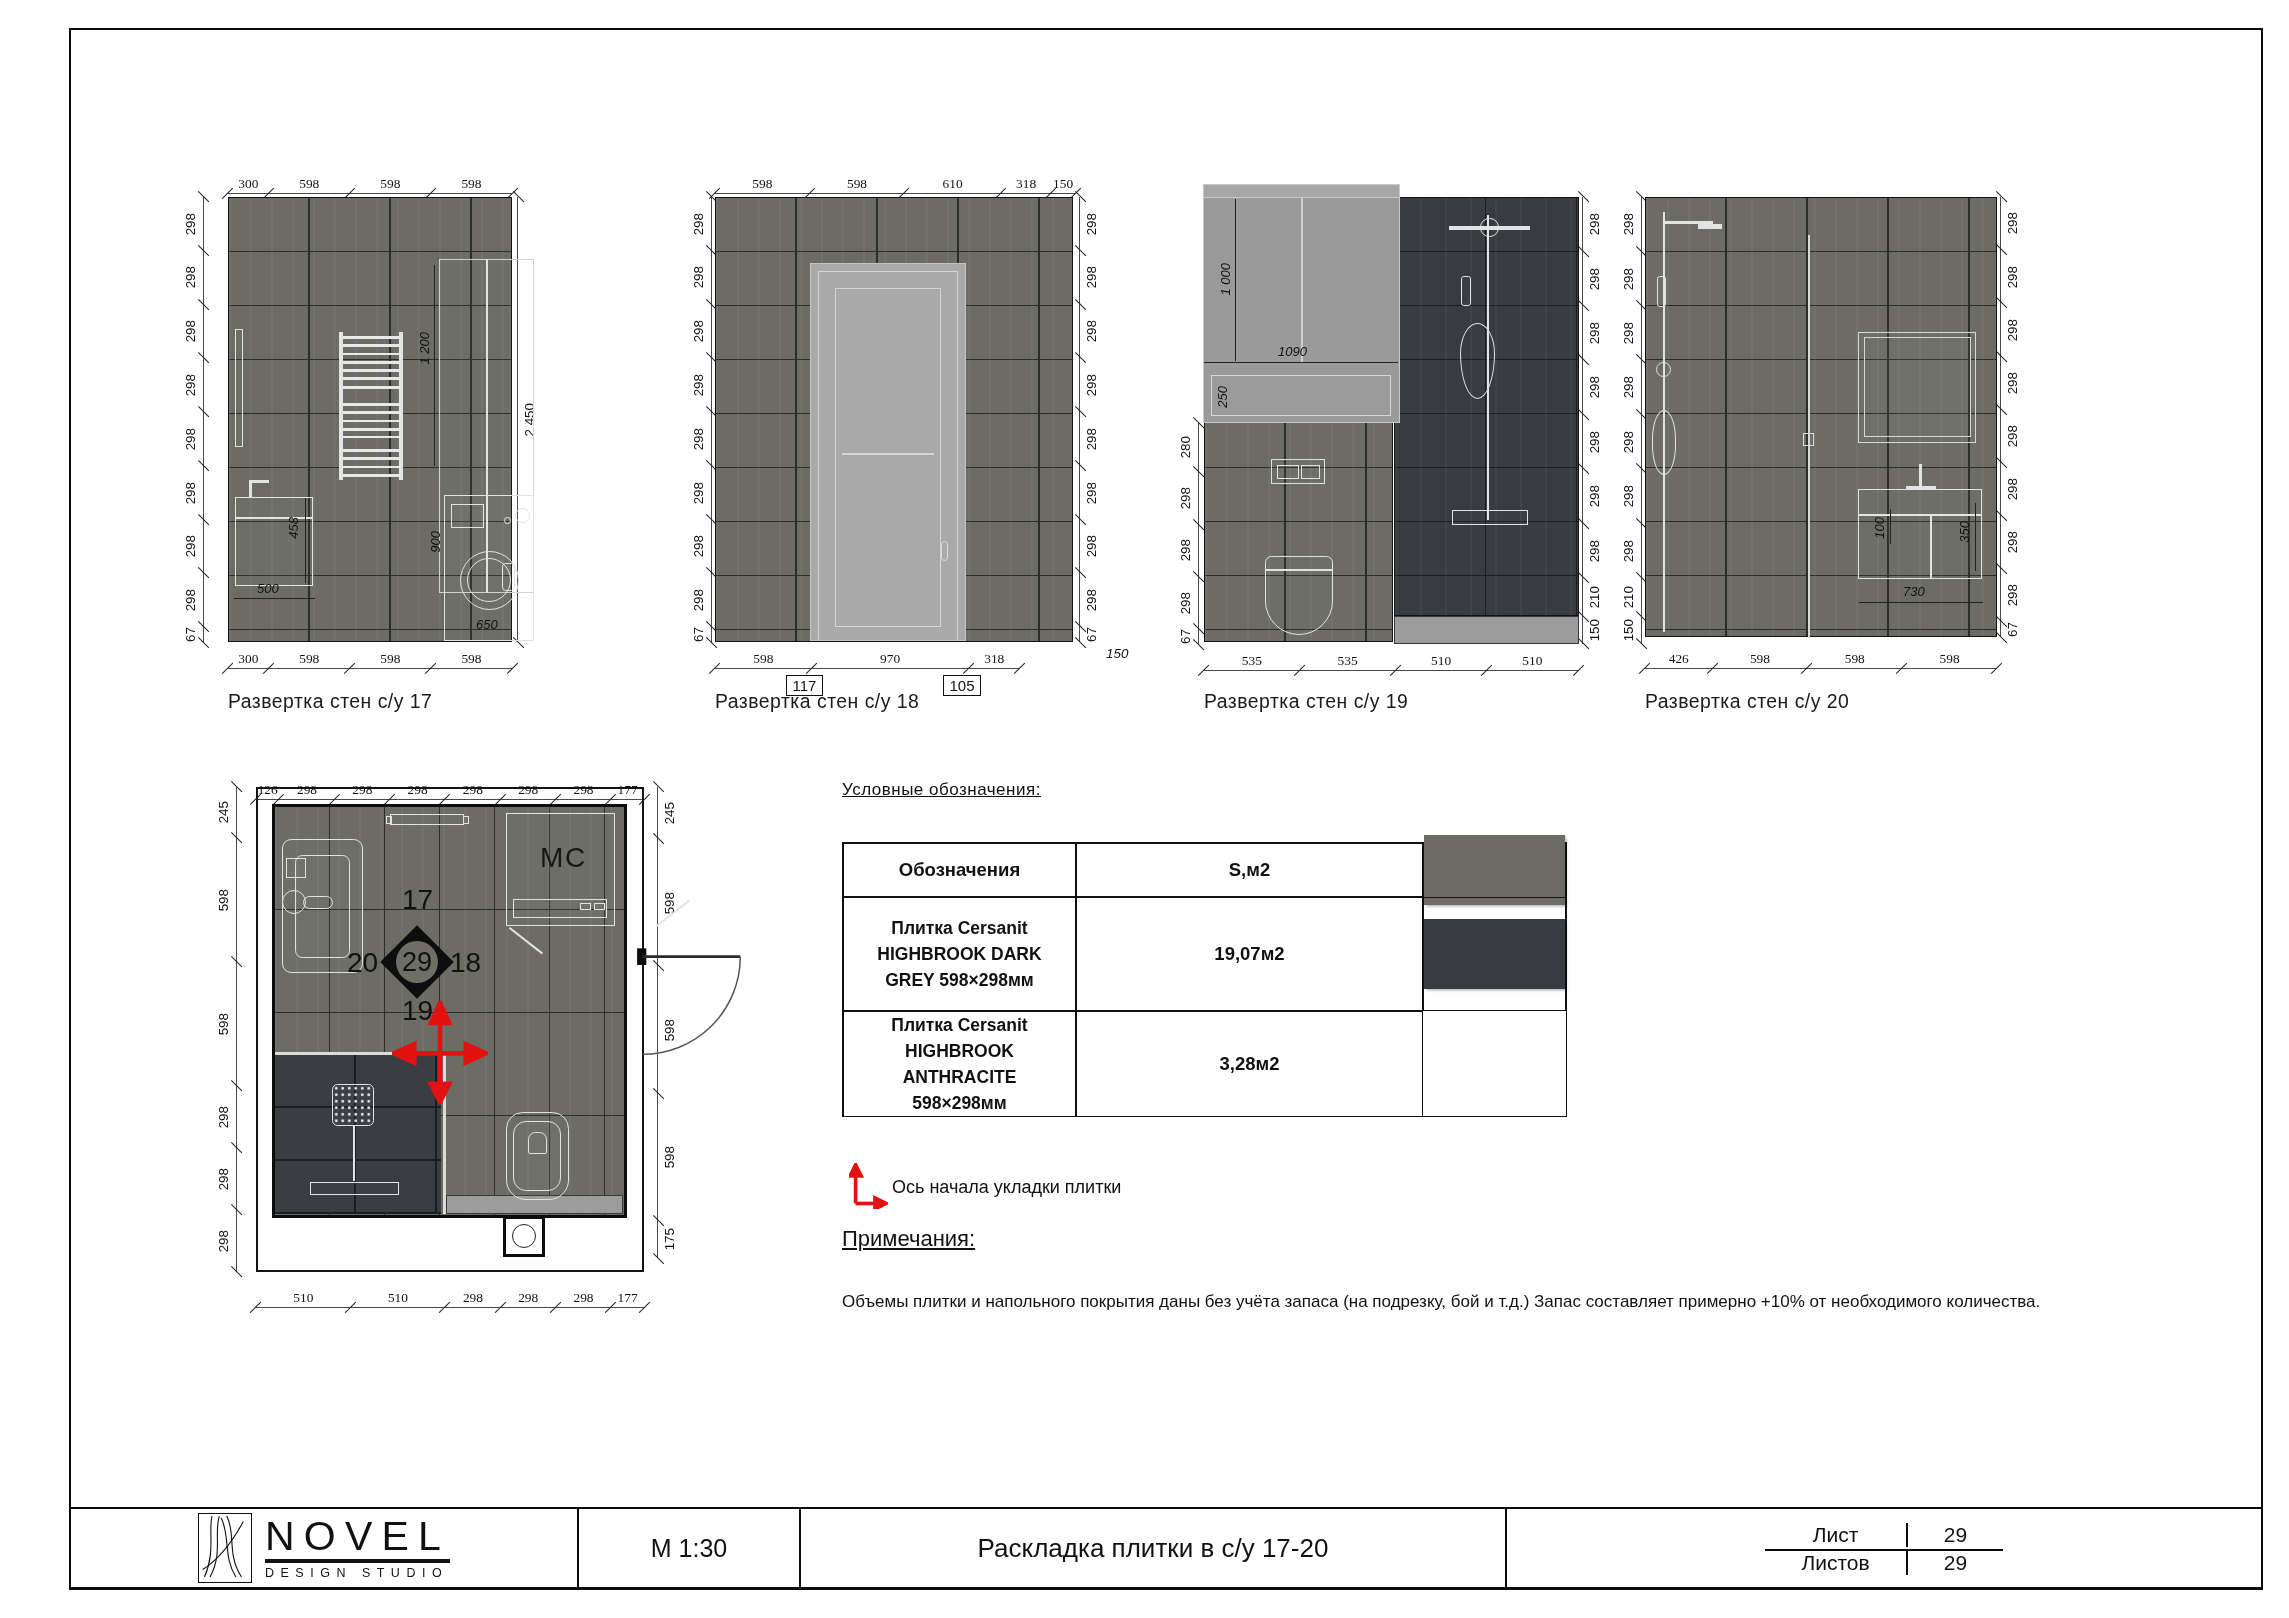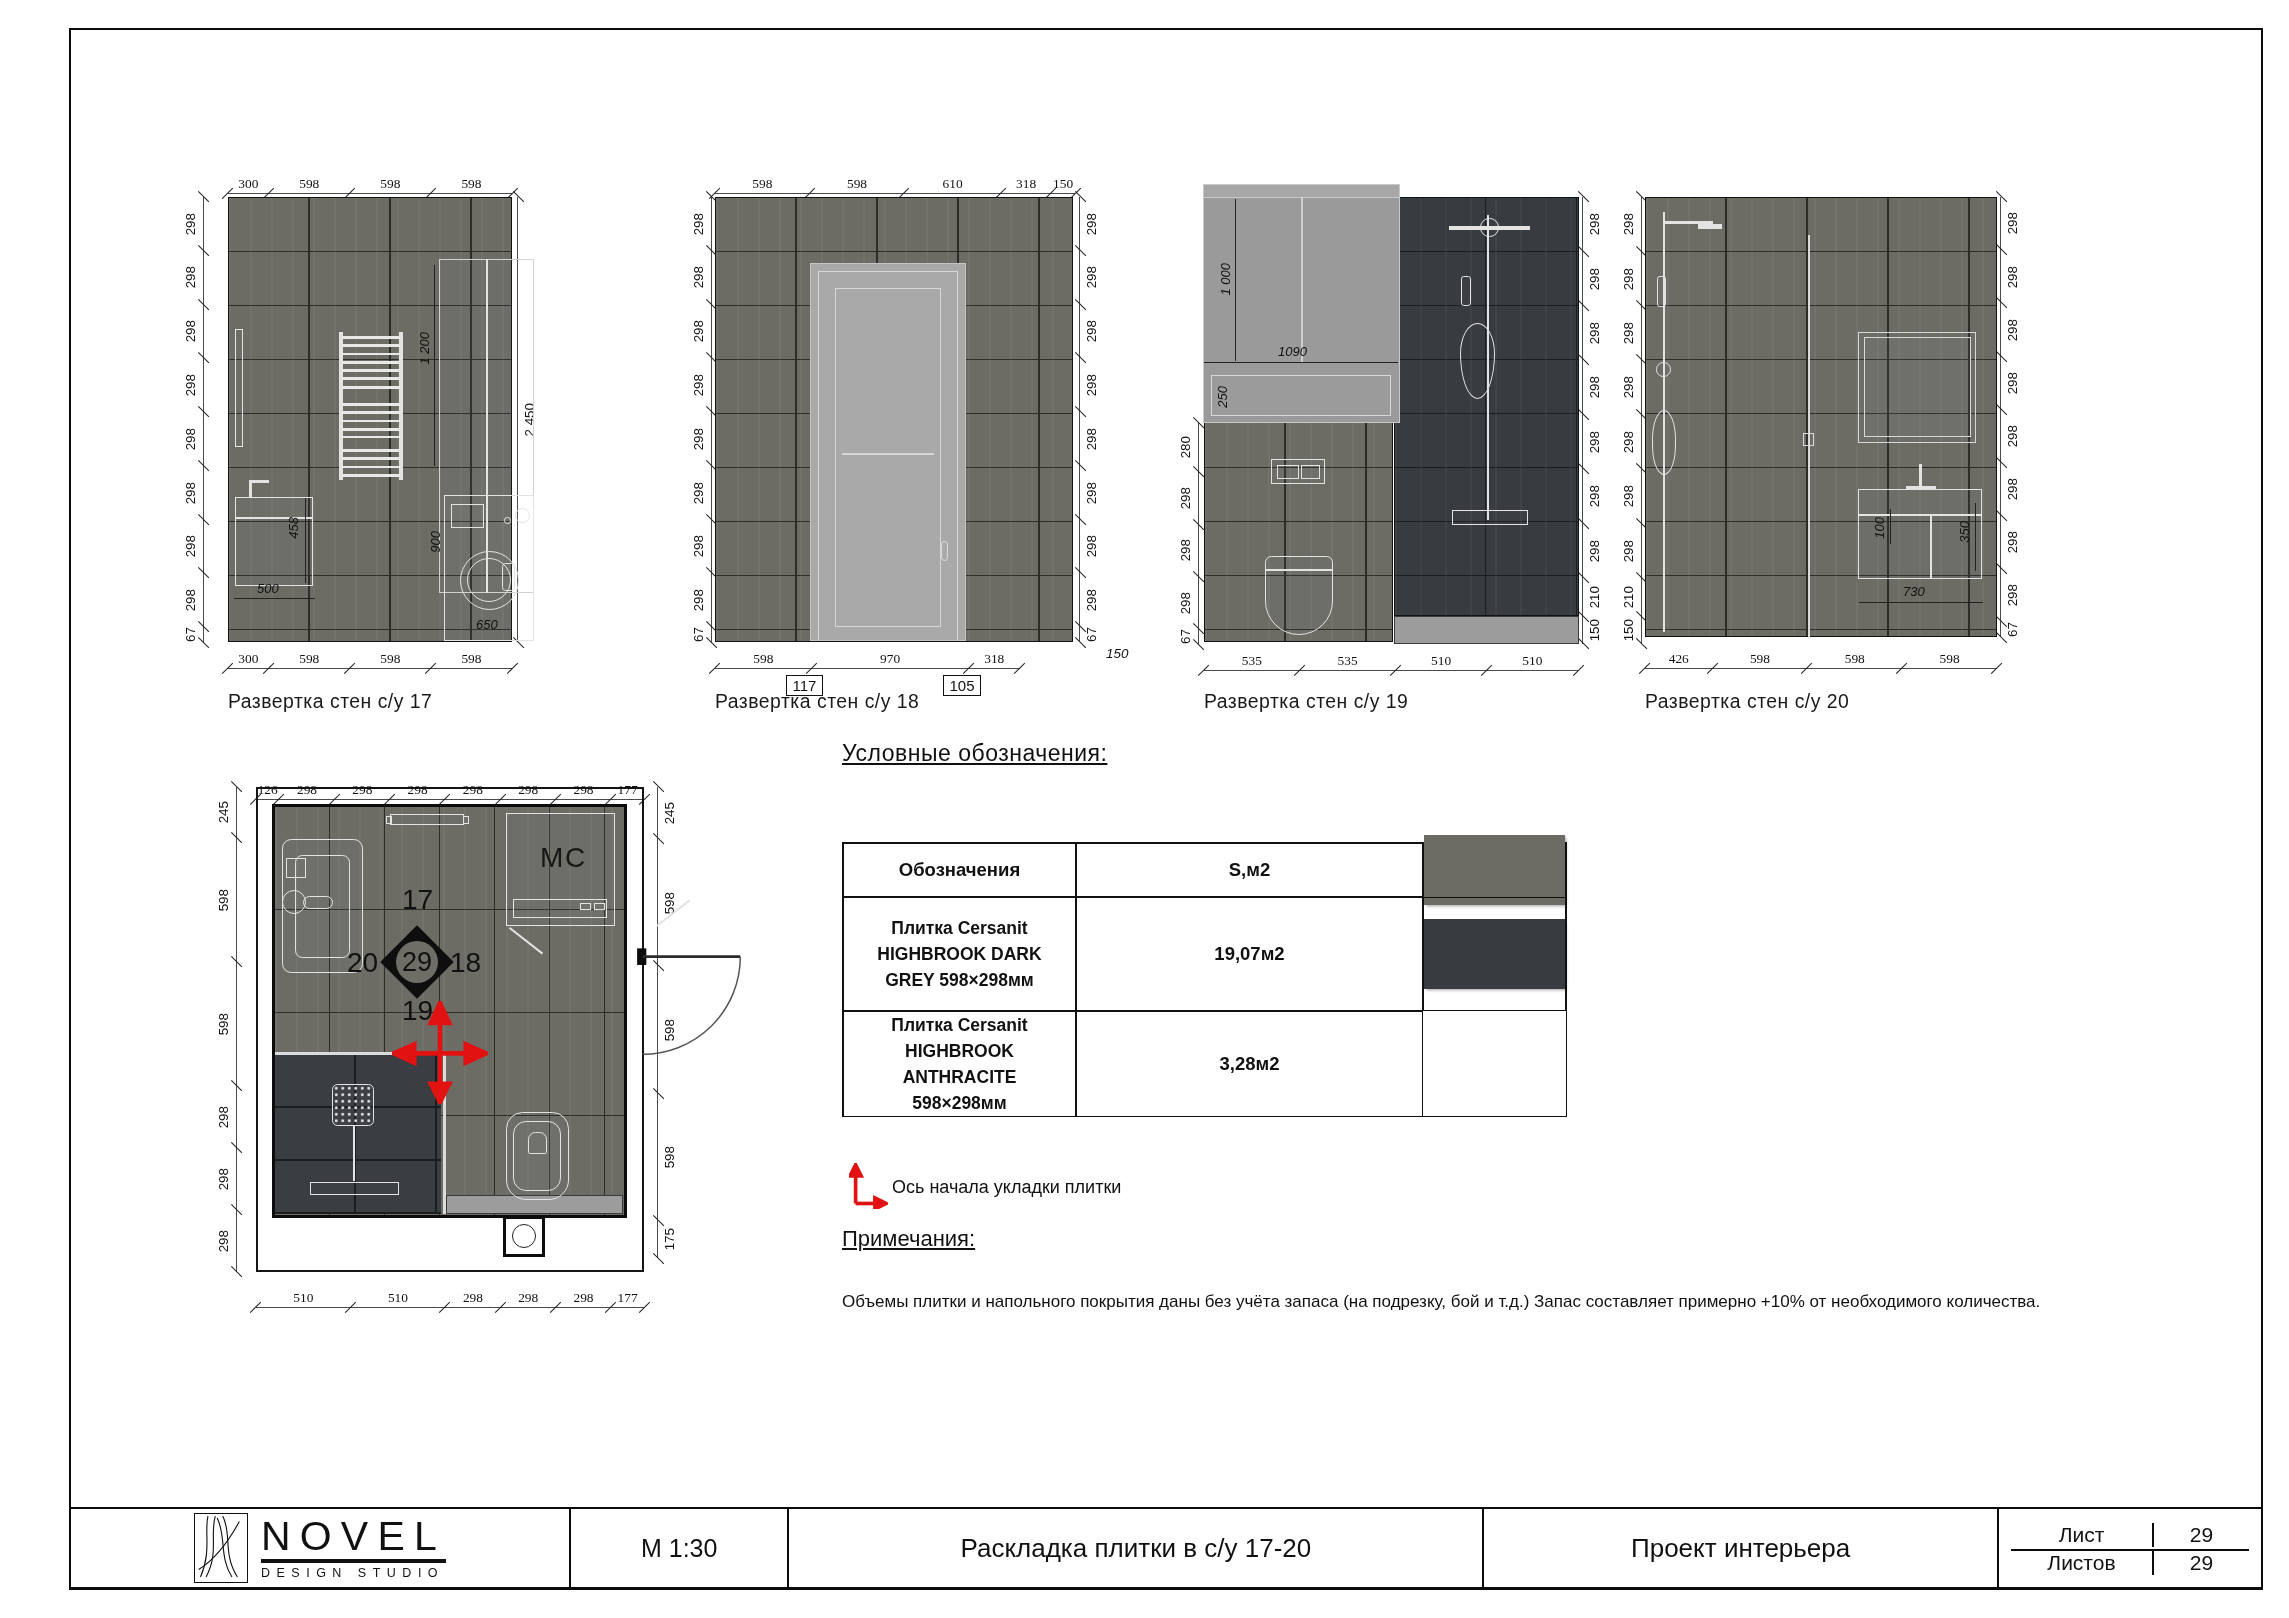--- a/index.html
+++ b/index.html
@@ -648,21 +648,21 @@
       <div class="cir">29</div>
     </div>
     <div class="mknum" style="left:402px;top:884px">17</div>
     <div class="mknum" style="left:450px;top:947px">18</div>
     <div class="mknum" style="left:402px;top:995px">19</div>
     <div class="mknum" style="left:347px;top:947px">20</div>
     <div class="planlbl" style="left:540px;top:842px">МС</div>
   </div>
 
   <div>
-    <div class="abs h-underline" style="left:842px;top:740px;font-size:23px;letter-spacing:0.5px">Условные обозначения:</div>
+    <div class="abs h-underline" style="left:842px;top:780px;font-size:17px;letter-spacing:0.5px">Условные обозначения:</div>
     <div class="ltable" style="left:842px;top:842px;width:723px;height:273px;grid-template-columns:233px 347px 143px;grid-template-rows:54px 114px 106px">
       <div class="cell lt-head">Обозначения</div>
       <div class="cell lt-head">S,м2</div>
       <div class="cell">
           <div class="swatch" style="background-color: rgb(108, 108, 101);"></div>
         </div>
       <div class="cell lt-name">Плитка Cersanit HIGHBROOK DARK GREY 598×298мм</div>
       <div class="cell lt-area">19,07м2</div>
       <div class="cell">
           <div class="swatch" style="background-color: rgb(56, 59, 63);"></div>
@@ -701,21 +701,20 @@
           </svg>
         </div>
         <div class="logo-text">
           <div class="nm">NOVEL</div>
           <div class="ds">DESIGN STUDIO</div>
         </div>
       </div>
     </div>
     <div class="cell" style="width:222px;font-size:25px">М 1:30</div>
     <div class="cell" style="width:706px;font-size:26px">Раскладка плитки в с/у 17-20</div>
-    <div class="cell" style="width:523px;font-size:26px">Проект интерьера</div>
     <div class="cell tbsmall" style="flex:1;border-right:none;padding:12px;display:grid">
       <div style="border-left:none">Лист</div>
       <div>29</div>
       <div style="border-left:none">Листов</div>
       <div>29</div>
     </div>
   </div>
 </div>
 
 

